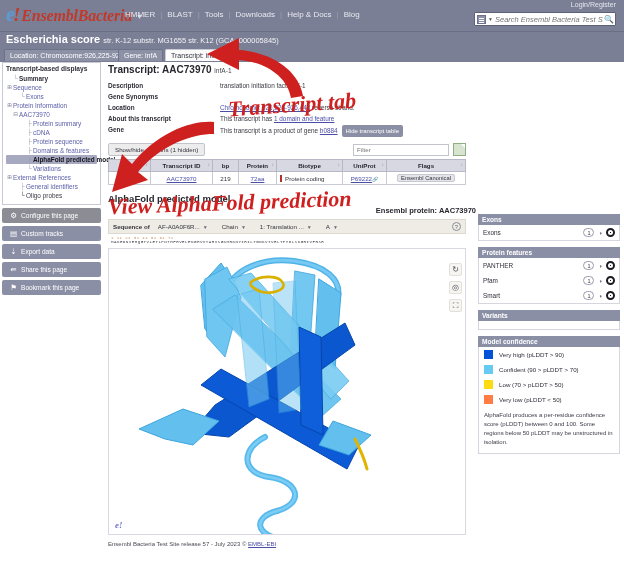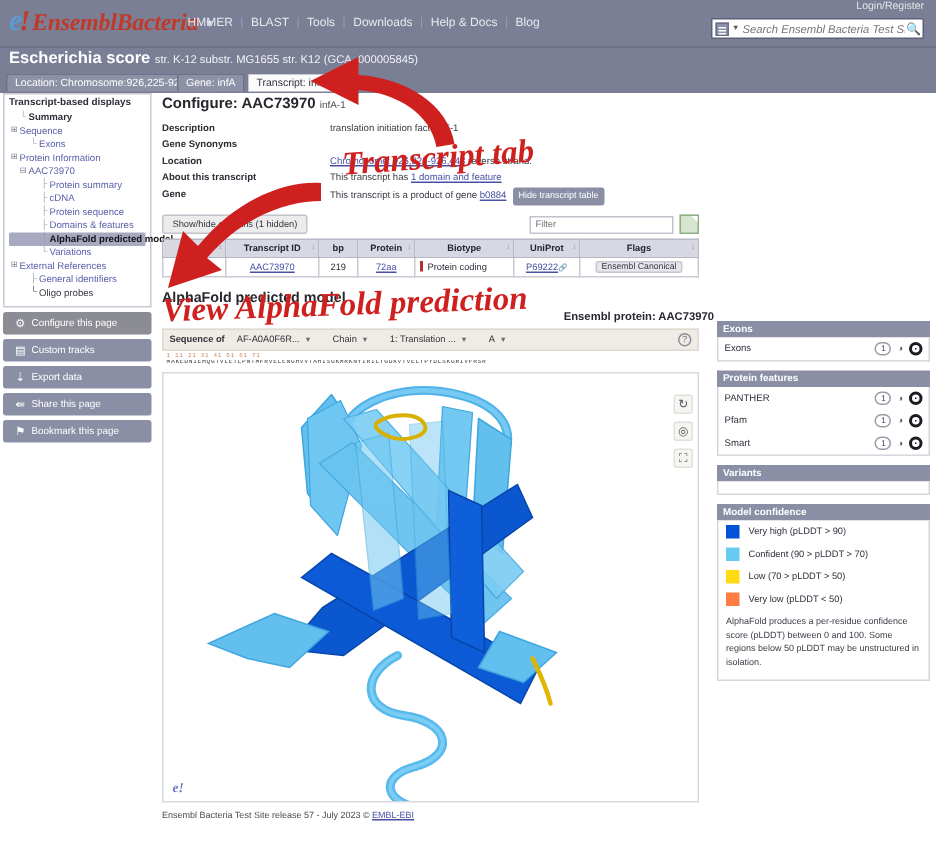--- a/index.html
+++ b/index.html
@@ -578,21 +578,21 @@
       </div>
       <div class="sb-btn">
         <span class="bicon">⚑</span>
         <span class="blabel">Bookmark this page</span>
       </div>
     </div>
 
     <div class="content">
 
       <div class="page-title">
-        <span>Configure: AAC73970</span>
+        <span>Transcript: AAC73970</span>
         <span class="sub">infA-1</span>
       </div>
 
       <div class="kv-table">
         <div class="kv-row">
           <div class="kv-key">Description</div>
           <div class="kv-val">translation initiation factor IF-1</div>
         </div>
         <div class="kv-row">
           <div class="kv-key">Gene Synonyms</div>

